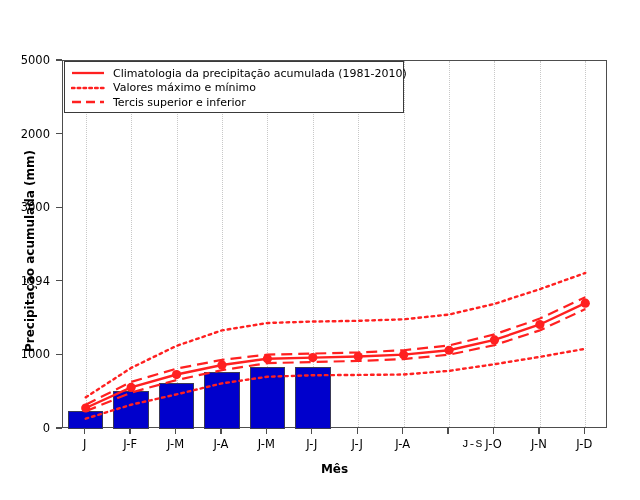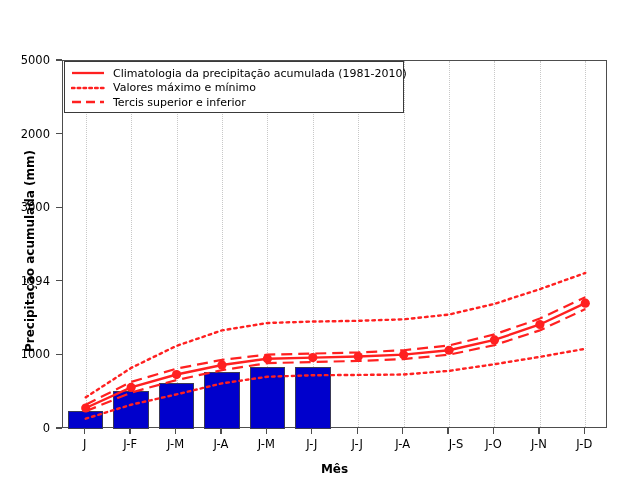--- a/index.html
+++ b/index.html
@@ -228,21 +228,21 @@
       <div class="xtick-label" style="left: 220.958px;">J-A</div>
       <div class="xtick-mark" style="left: 220.258px;"></div>
       <div class="xtick-label" style="left: 266.375px;">J-M</div>
       <div class="xtick-mark" style="left: 265.675px;"></div>
       <div class="xtick-label" style="left: 311.792px;">J-J</div>
       <div class="xtick-mark" style="left: 311.092px;"></div>
       <div class="xtick-label" style="left: 357.208px;">J-J</div>
       <div class="xtick-mark" style="left: 356.508px;"></div>
       <div class="xtick-label" style="left: 402.625px;">J-A</div>
       <div class="xtick-mark" style="left: 401.925px;"></div>
-      <div class="xtick-label" style="left: 456px;">J-S</div>
+      <div class="xtick-label" style="left: 472px; font-family: Liberation Mono, monospace;">J-S</div>
       <div class="xtick-mark" style="left: 447.342px;"></div>
       <div class="xtick-label" style="left: 493.458px;">J-O</div>
       <div class="xtick-mark" style="left: 492.758px;"></div>
       <div class="xtick-label" style="left: 538.875px;">J-N</div>
       <div class="xtick-mark" style="left: 538.175px;"></div>
       <div class="xtick-label" style="left: 584.292px;">J-D</div>
       <div class="xtick-mark" style="left: 583.592px;"></div>
     </div>
 
   <div id="legend-box">

